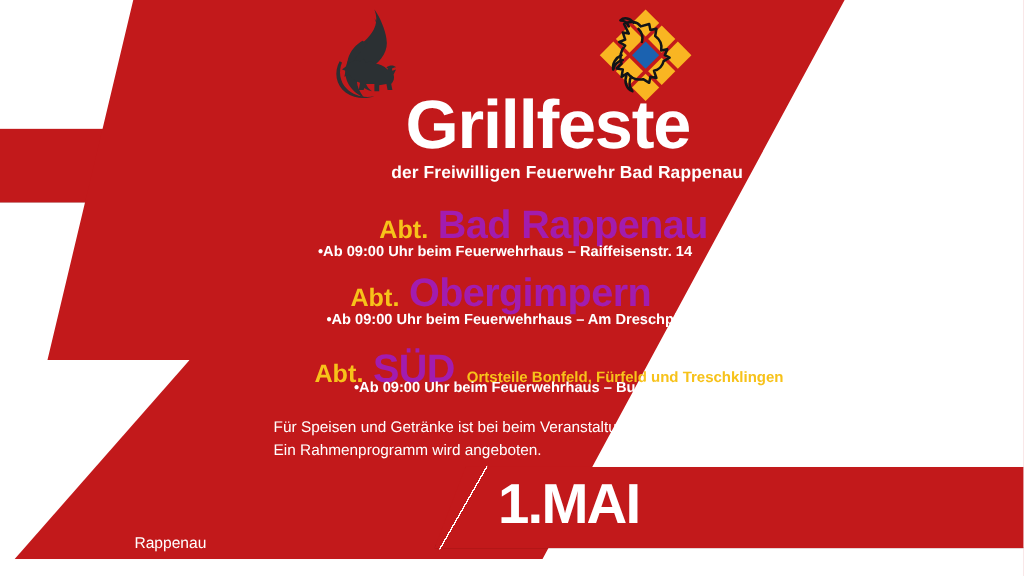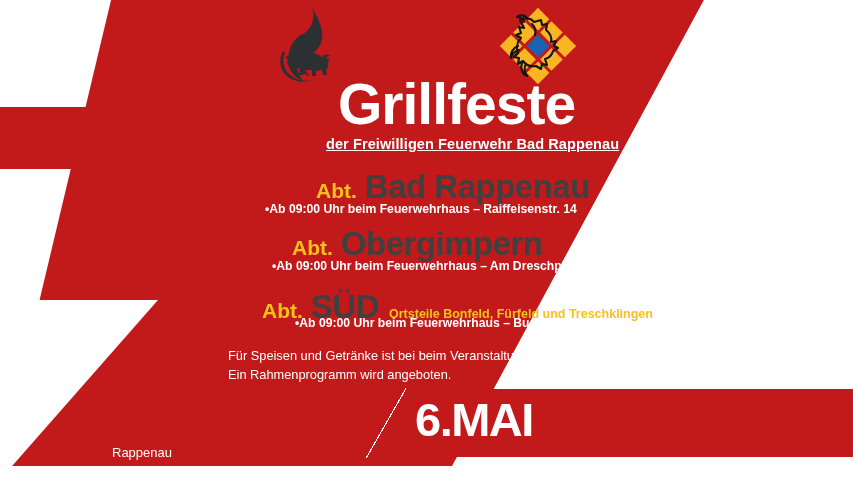--- a/index.html
+++ b/index.html
@@ -79,35 +79,34 @@
     line-height: 1;
   }
   #subhead {
     position: absolute;
     left: 326px;
     top: 136px;
     color: #ffffff;
     font-size: 14.5px;
     font-weight: bold;
     letter-spacing: .1px;
-    text-decoration: underline;
   }
 
   .dept-line {
     position: absolute;
     white-space: nowrap;
   }
   .dept-abt {
     color: #F7C21A;
     font-size: 21px;
     font-weight: bold;
     vertical-align: baseline;
   }
   .dept-name {
-    color: #404040;
+    color: #a21caf;
     font-size: 33px;
     font-weight: bold;
     letter-spacing: -.5px;
     margin-left: 8px;
     vertical-align: baseline;
     margin-top: 32px;
   }
   .dept-note {
     color: #F7C21A;
     font-size: 12.5px;
@@ -279,15 +278,15 @@
     <div class="ft1">Rappenau</div>
     <div class="ft2">de</div>
   </div>
 
   <div id="lower-left-wedge"></div>
 
   <div id="mai-banner" class="shape">
     <div id="mai-banner-inner"></div>
   </div>
   <div id="mai-slash"></div>
-  <div id="mai-text">6.MAI</div>
+  <div id="mai-text">1.MAI</div>
 
 </div>
 
 </body></html>

